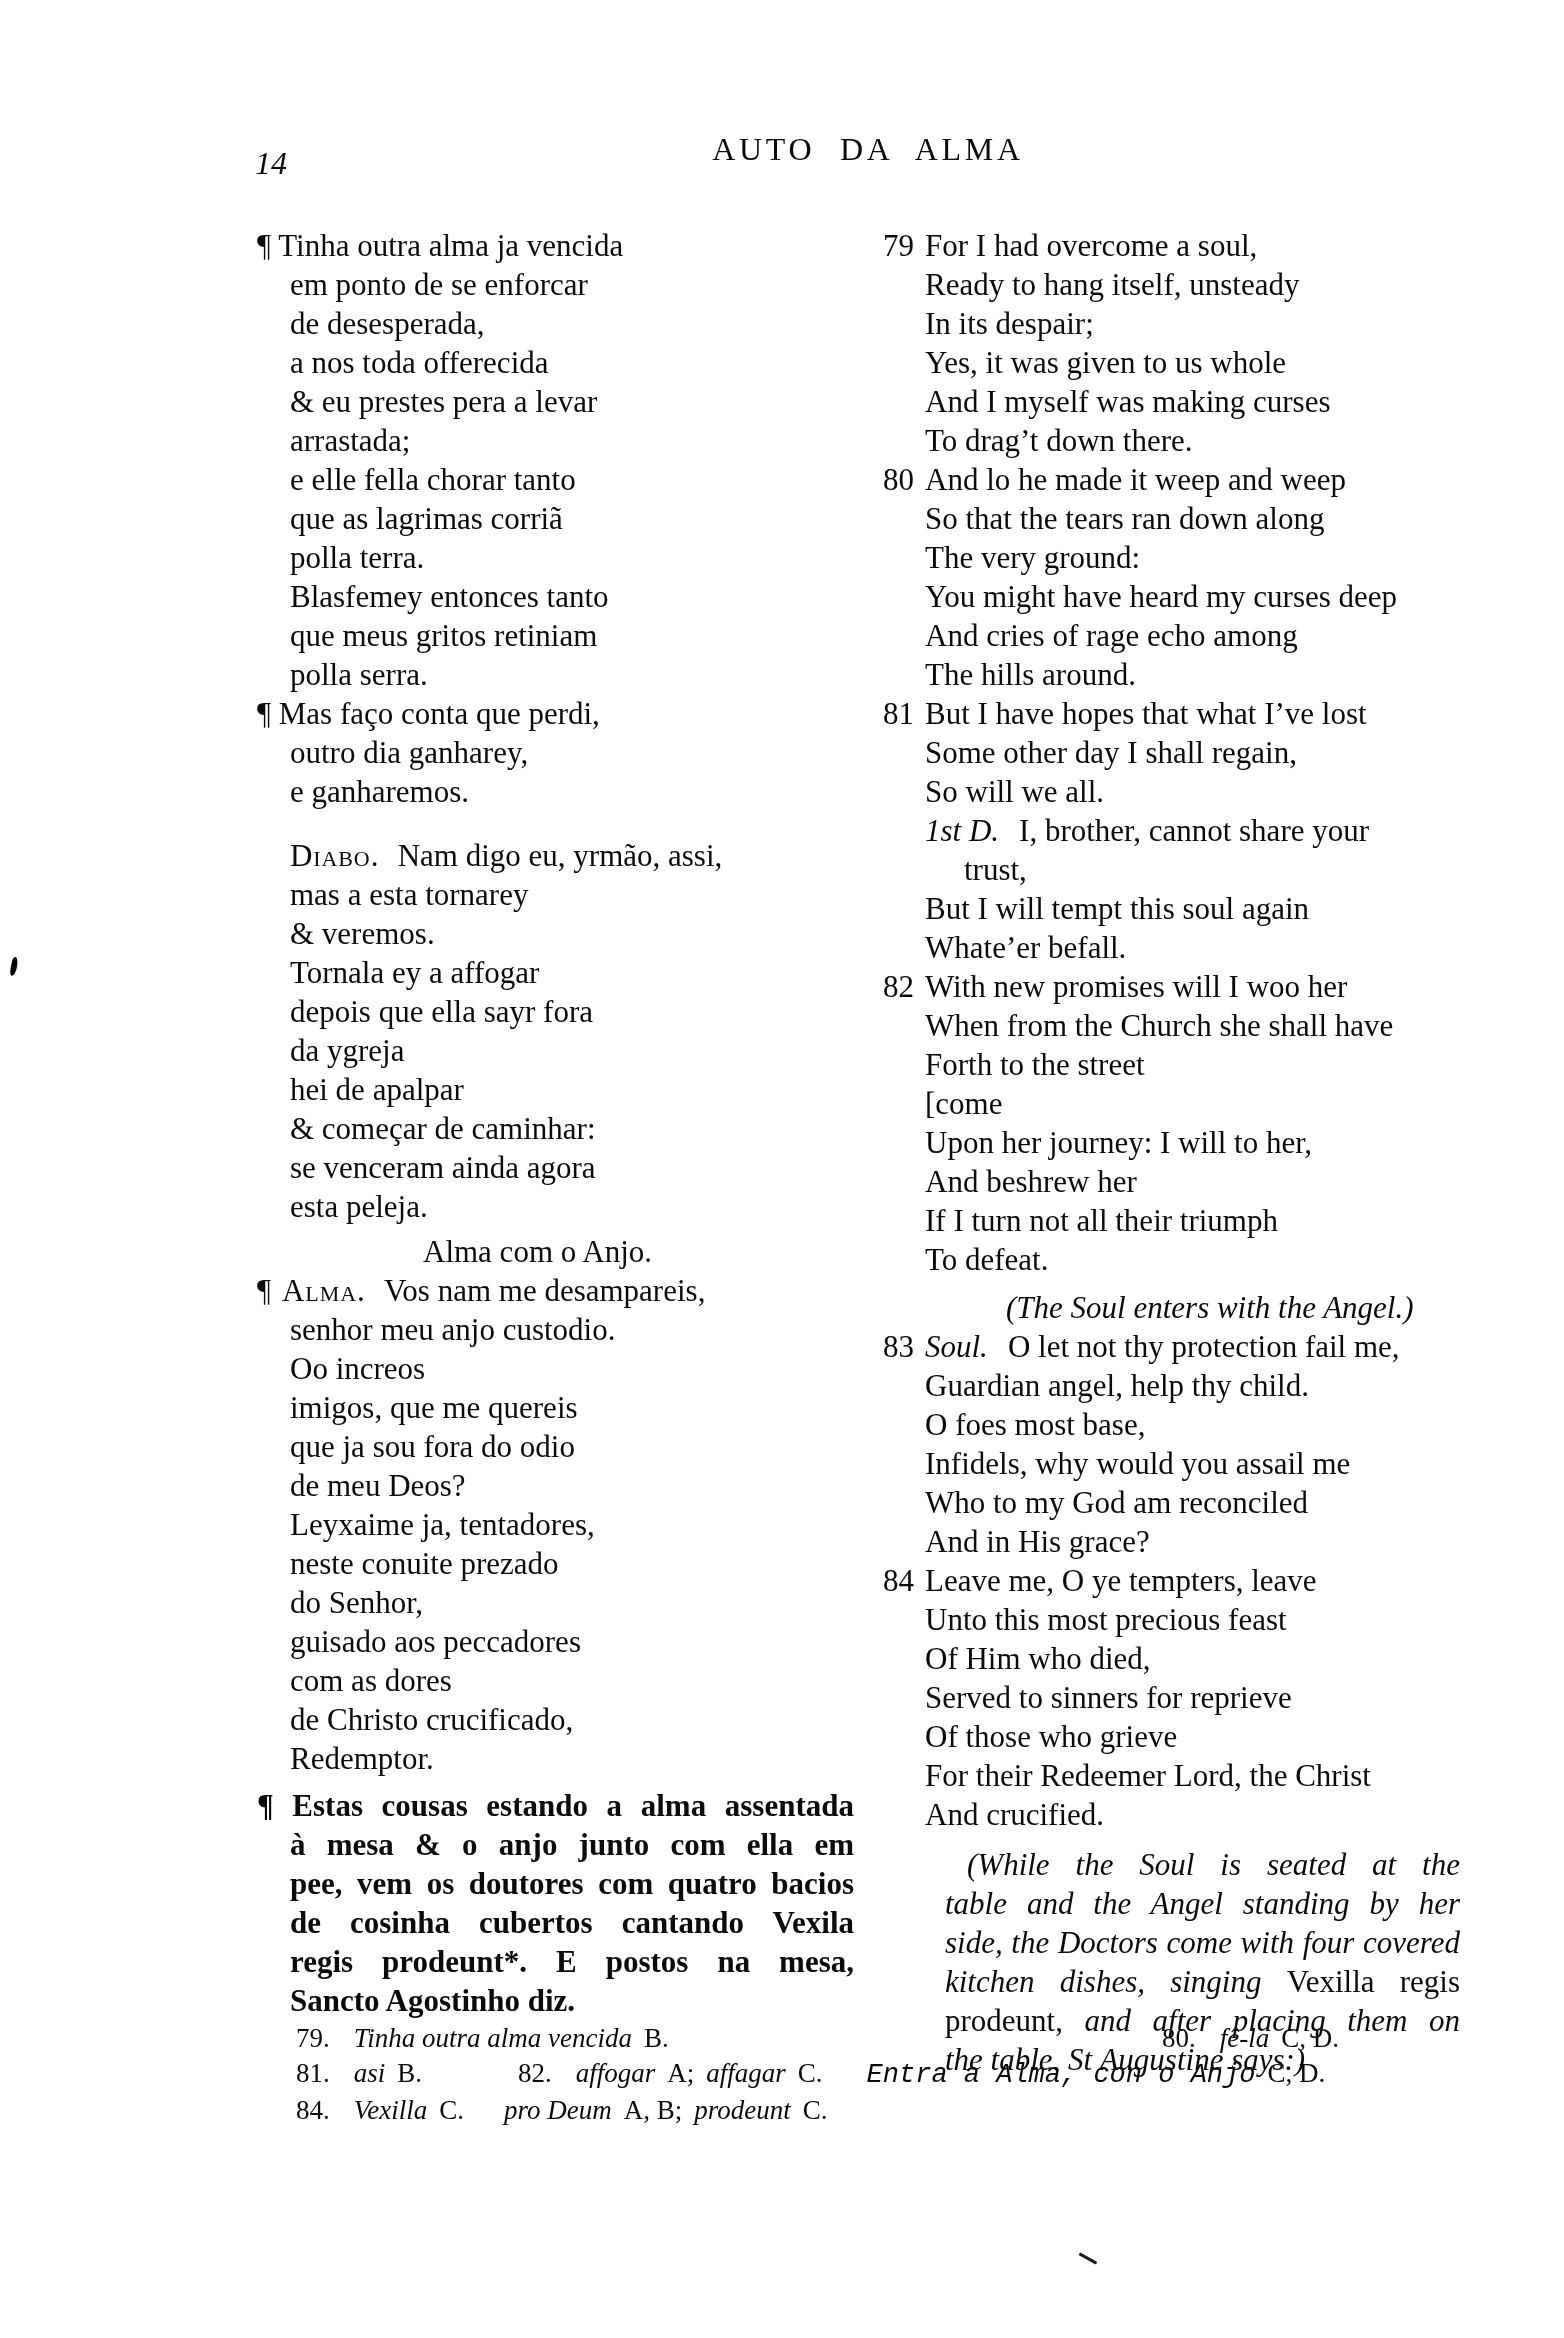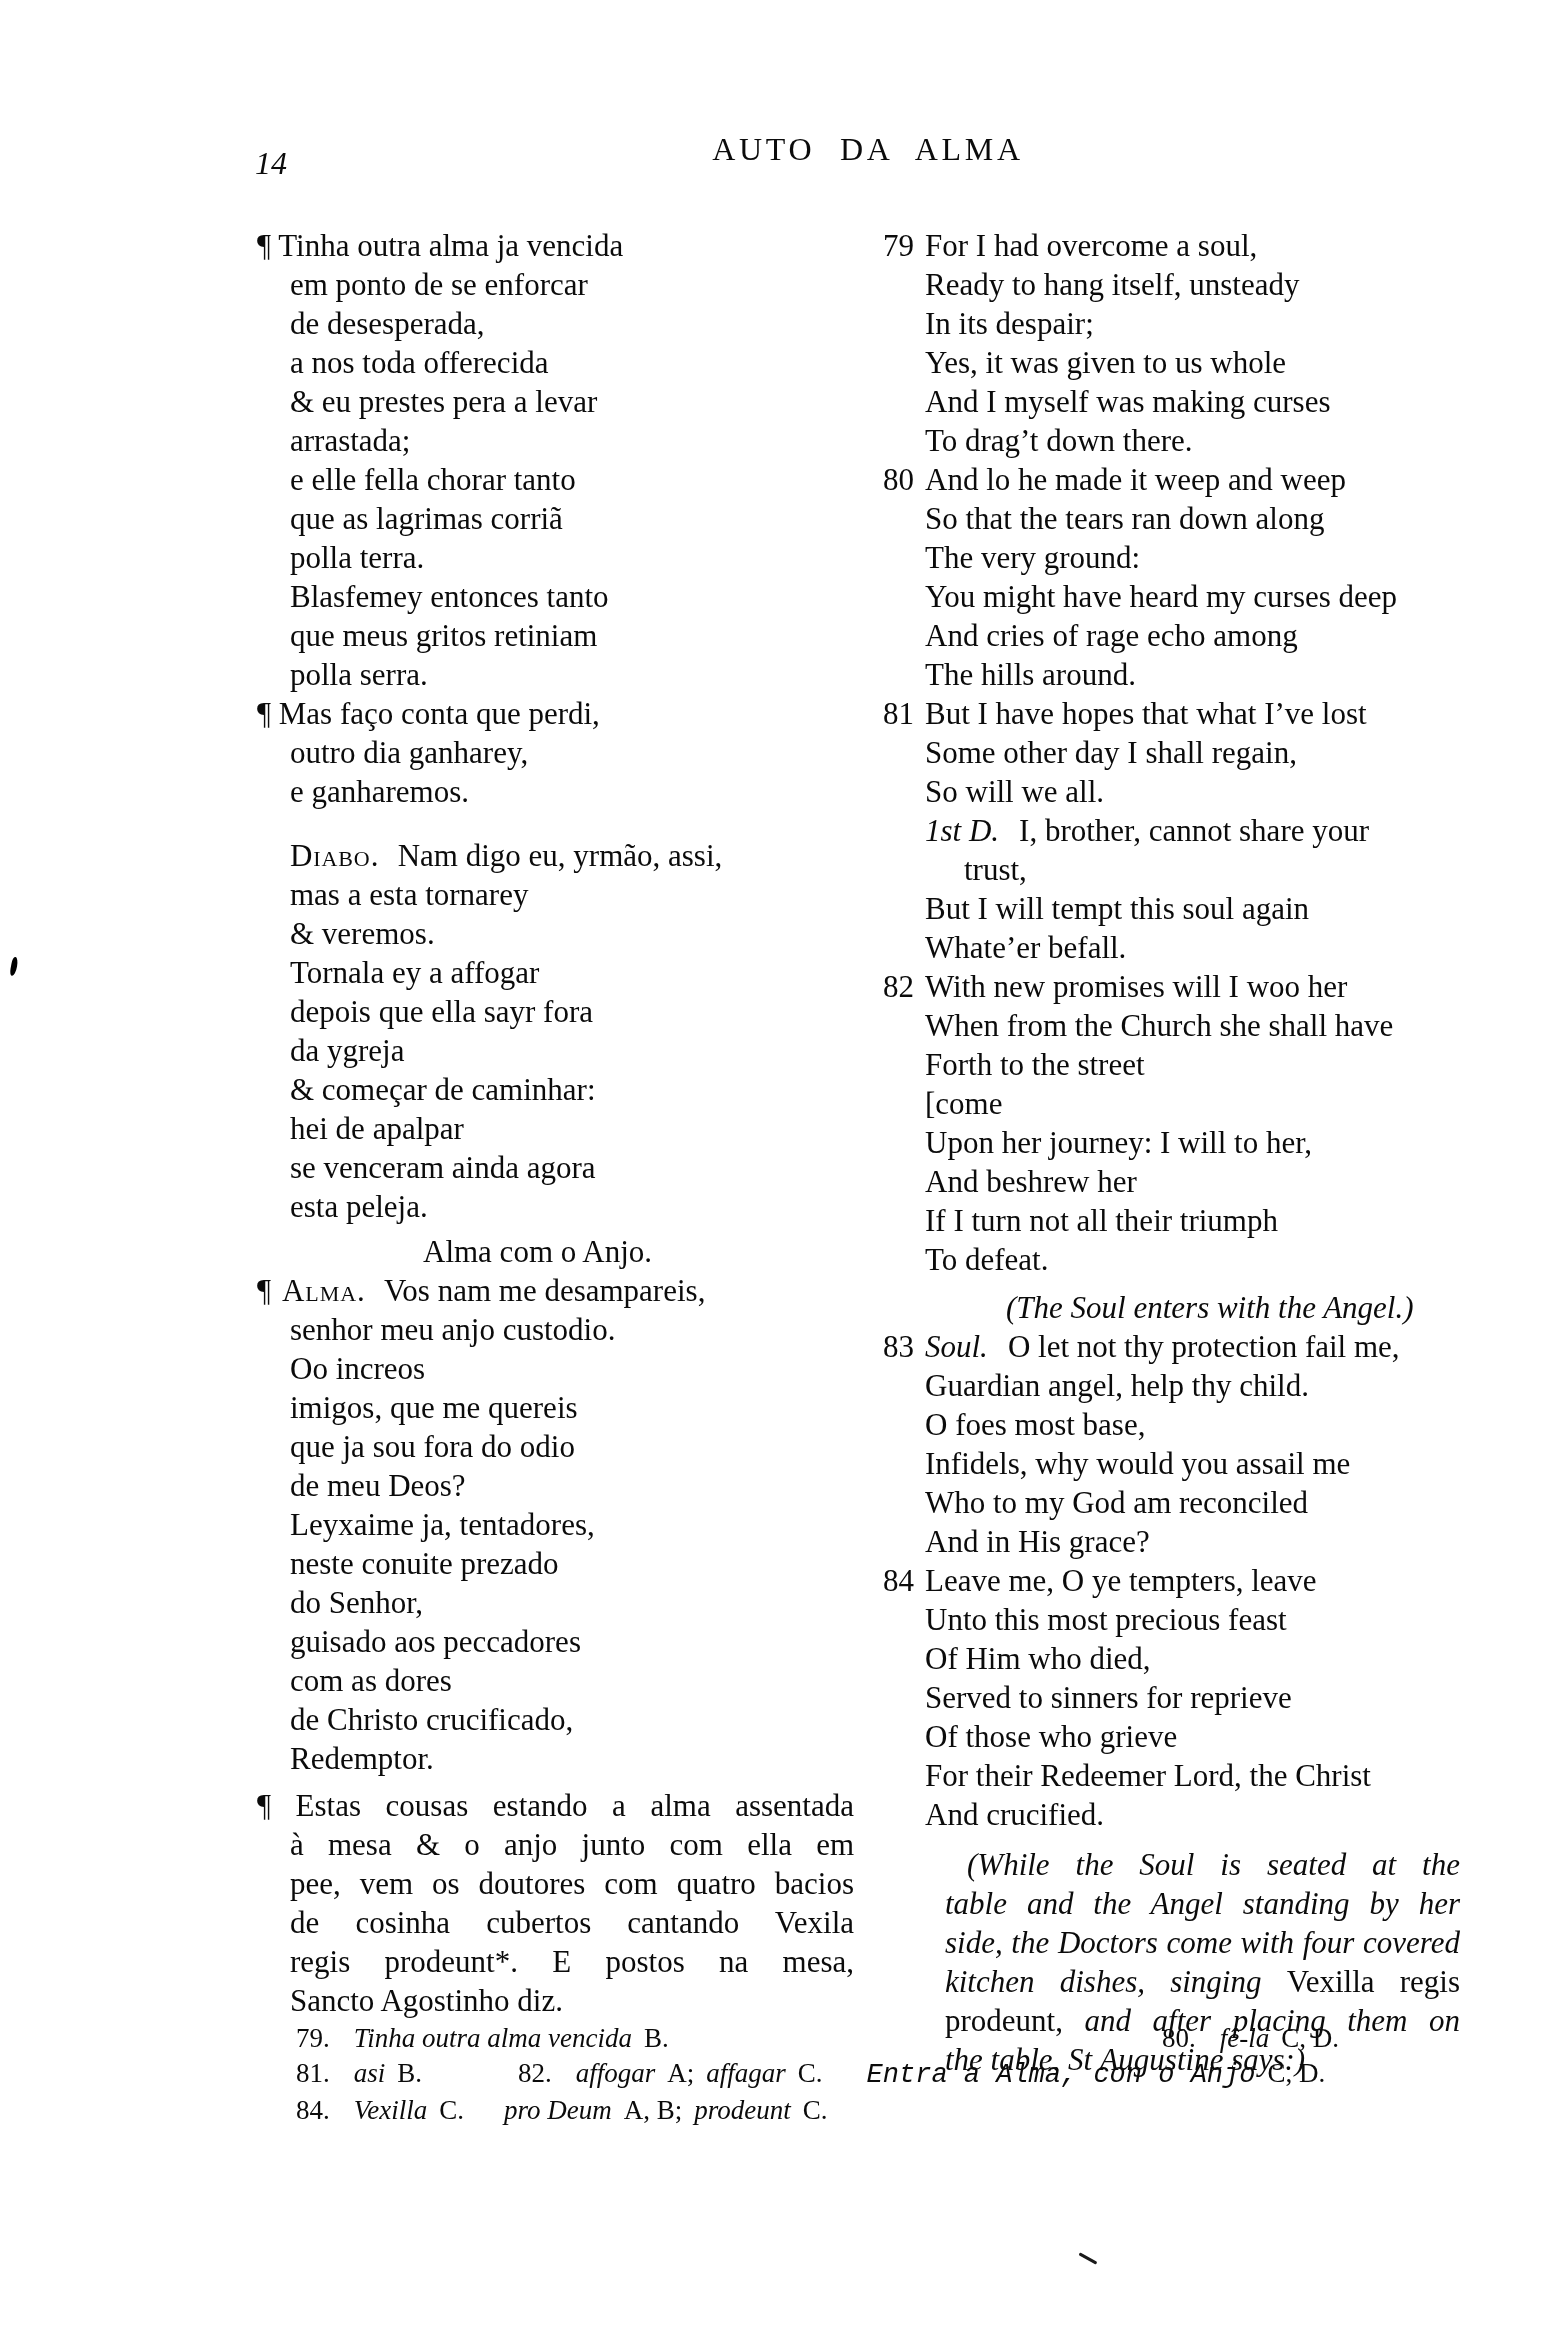--- a/index.html
+++ b/index.html
@@ -23,21 +23,21 @@
   .col-right{left:883px;width:577px;}
   .line{padding-left:33px;white-space:nowrap;}
   .hang{text-indent:-33px;}
   .sc{font-variant:small-caps;letter-spacing:0.9px;margin-right:18.4px;}
   .pil{margin-right:11px;}
   .gap-diabo{margin-top:25px;}
   .scene{margin-left:133px;margin-top:5.5px;}
   
   .stage-l{margin-top:8.3px;}
   .stage-l .line{
-    white-space:normal;text-align:justify;text-align-last:justify;
+    white-space:normal;text-align:justify;text-align-last:justify;font-weight:bold;
   }
   .stage-l .sl1{text-indent:-33px;}
   .stage-l .sl-last{text-align-last:left;}
   
   .rline{position:relative;padding-left:42px;white-space:nowrap;}
   .rnum{position:absolute;left:0;top:0;}
   .turn{padding-left:81px;}
   .split{display:flex;justify-content:flex-end;padding-left:42px;flex-direction:column;}
   .it{font-style:italic;}
   .sp{margin-right:20px;}
@@ -99,22 +99,22 @@
     <div class="line">e ganharemos.</div>
 
     <div class="line gap-diabo">
       <span class="sc">Diabo.</span><span>Nam digo eu, yrmão, assi,</span>
     </div>
     <div class="line">mas a esta tornarey</div>
     <div class="line">&amp; veremos.</div>
     <div class="line">Tornala ey a affogar</div>
     <div class="line">depois que ella sayr fora</div>
     <div class="line">da ygreja</div>
+    <div class="line">hei de apalpar</div>
     <div class="line">&amp; começar de caminhar:</div>
-    <div class="line">hei de apalpar</div>
     <div class="line">se venceram ainda agora</div>
     <div class="line">esta peleja.</div>
 
     <div class="line scene">Alma com o Anjo.</div>
 
     <div class="line hang">
       <span class="pil">¶</span><span class="sc">Alma.</span><span>Vos nam me desampareis,</span>
     </div>
     <div class="line">senhor meu anjo custodio.</div>
     <div class="line">Oo increos</div>

